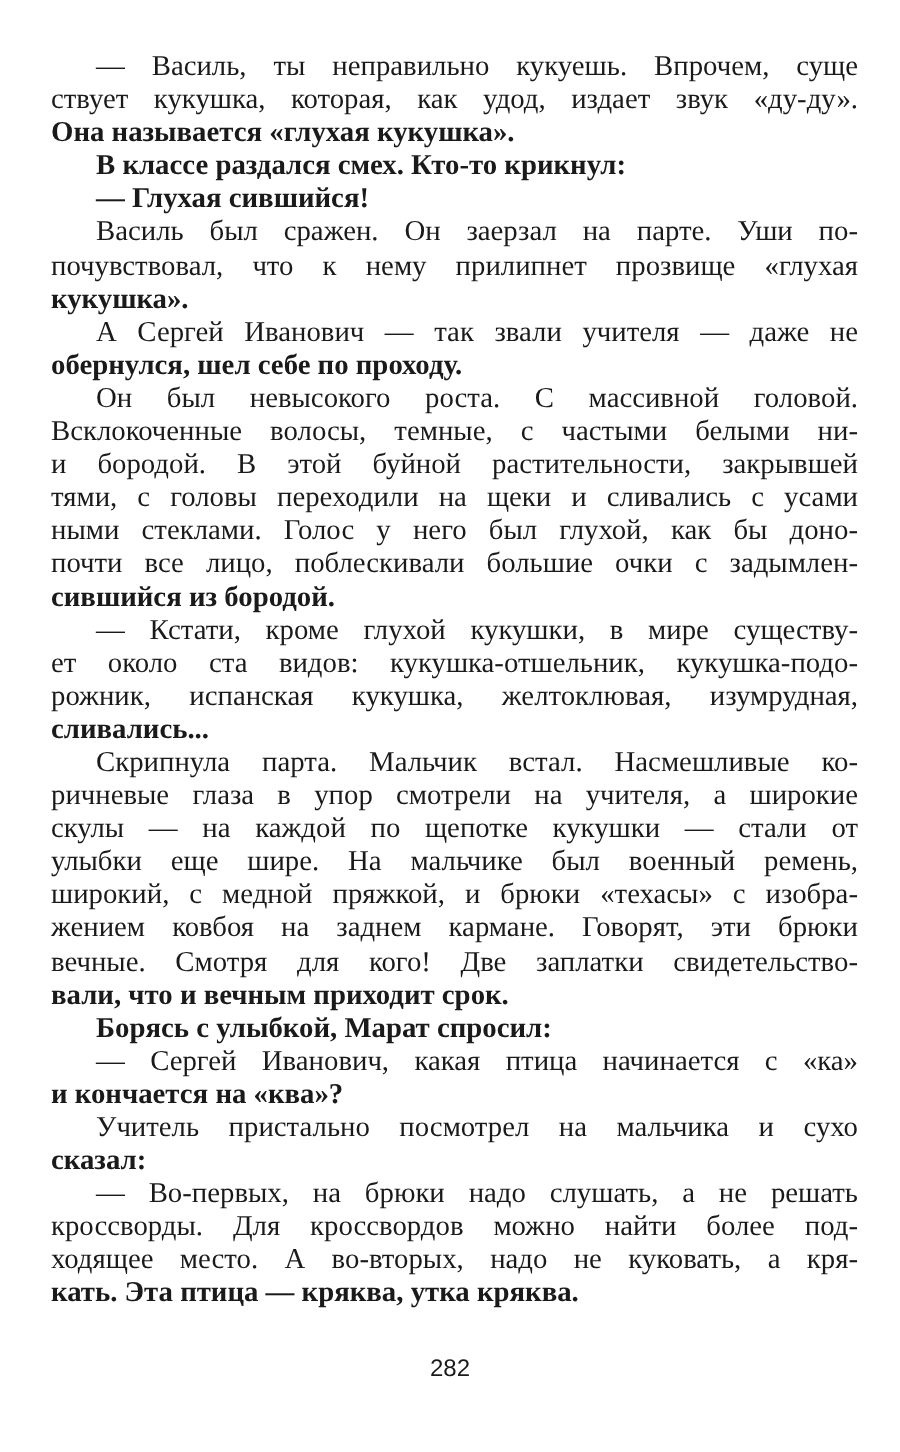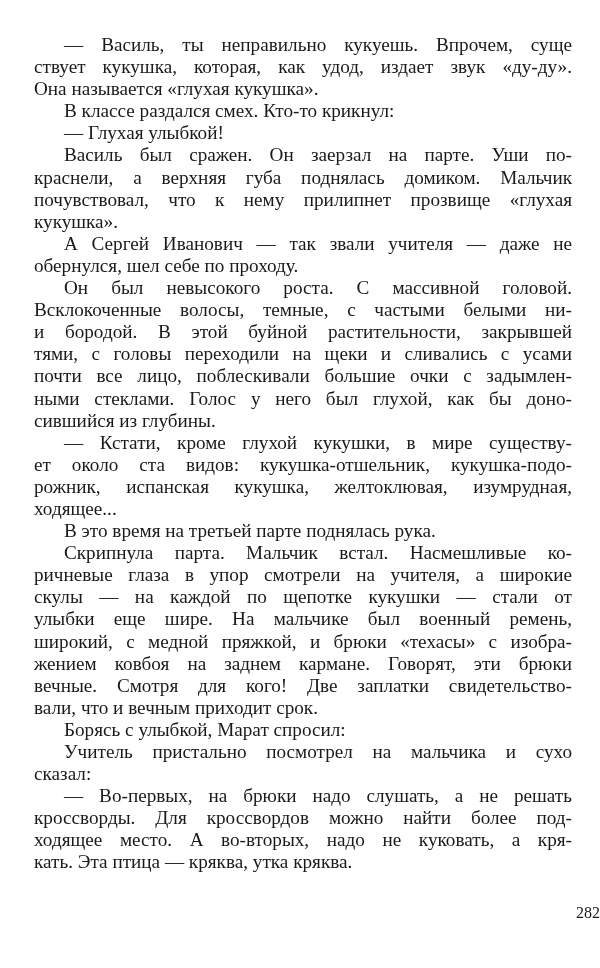--- a/index.html
+++ b/index.html
@@ -17,87 +17,88 @@
     hyphens: manual;
   }
   .line {
     display: block;
     text-align: justify;
     text-align-last: justify;
     white-space: nowrap;
   }
   .line.last {
     text-align-last: left;
+    font-weight: bold;
   }
   .line.ind { padding-left: 30px; }
   .page-number {
     position: absolute;
     left: 0; right: 0;
     top: 904px;
-    text-align: right;
-    font-family: Liberation Serif, serif;
+    text-align: center;
+    font-family: Liberation Sans, sans-serif;
     font-size: 16px;
     color: #1a1a1a;
   }
 </style>
 </head>
 <body>
 
 <div class="page" id="page-body">
     <div class="paragraph">
       <span class="line ind">— Василь, ты неправильно кукуешь. Впрочем, суще­</span>
       <span class="line">ствует кукушка, которая, как удод, издает звук «ду-ду».</span>
       <span class="line last">Она называется «глухая кукушка».</span>
     </div>
     <div class="paragraph">
       <span class="line ind last">В классе раздался смех. Кто-то крикнул:</span>
     </div>
     <div class="paragraph">
-      <span class="line ind last">— Глухая улыбкой!</span>
+      <span class="line ind last">— Глухая сившийся!</span>
     </div>
     <div class="paragraph">
       <span class="line ind">Василь был сражен. Он заерзал на парте. Уши по-</span>
-      <span class="line">краснели, а верхняя губа поднялась домиком. Мальчик</span>
       <span class="line">почувствовал, что к нему прилипнет прозвище «глухая</span>
       <span class="line last">кукушка».</span>
     </div>
     <div class="paragraph">
       <span class="line ind">А Сергей Иванович — так звали учителя — даже не</span>
       <span class="line last">обернулся, шел себе по проходу.</span>
     </div>
     <div class="paragraph">
       <span class="line ind">Он был невысокого роста. С массивной головой.</span>
       <span class="line">Всклокоченные волосы, темные, с частыми белыми ни-</span>
       <span class="line">и бородой. В этой буйной растительности, закрывшей</span>
       <span class="line">тями, с головы переходили на щеки и сливались с усами</span>
+      <span class="line">ными стеклами. Голос у него был глухой, как бы доно-</span>
       <span class="line">почти все лицо, поблескивали большие очки с задымлен-</span>
-      <span class="line">ными стеклами. Голос у него был глухой, как бы доно-</span>
-      <span class="line last">сившийся из глубины.</span>
+      <span class="line last">сившийся из бородой.</span>
     </div>
     <div class="paragraph">
       <span class="line ind">— Кстати, кроме глухой кукушки, в мире существу-</span>
       <span class="line">ет около ста видов: кукушка-отшельник, кукушка-подо-</span>
       <span class="line">рожник, испанская кукушка, желтоклювая, изумрудная,</span>
-      <span class="line last">ходящее...</span>
-    </div>
-    <div class="paragraph">
-      <span class="line ind last">В это время на третьей парте поднялась рука.</span>
+      <span class="line last">сливались...</span>
     </div>
     <div class="paragraph">
       <span class="line ind">Скрипнула парта. Мальчик встал. Насмешливые ко-</span>
       <span class="line">ричневые глаза в упор смотрели на учителя, а широкие</span>
       <span class="line">скулы — на каждой по щепотке кукушки — стали от</span>
       <span class="line">улыбки еще шире. На мальчике был военный ремень,</span>
       <span class="line">широкий, с медной пряжкой, и брюки «техасы» с изобра-</span>
       <span class="line">жением ковбоя на заднем кармане. Говорят, эти брюки</span>
       <span class="line">вечные. Смотря для кого! Две заплатки свидетельство-</span>
       <span class="line last">вали, что и вечным приходит срок.</span>
     </div>
     <div class="paragraph">
       <span class="line ind last">Борясь с улыбкой, Марат спросил:</span>
+    </div>
+    <div class="paragraph">
+      <span class="line ind">— Сергей Иванович, какая птица начинается с «ка»</span>
+      <span class="line last">и кончается на «ква»?</span>
     </div>
     <div class="paragraph">
       <span class="line ind">Учитель пристально посмотрел на мальчика и сухо</span>
       <span class="line last">сказал:</span>
     </div>
     <div class="paragraph">
       <span class="line ind">— Во-первых, на брюки надо слушать, а не решать</span>
       <span class="line">кроссворды. Для кроссвордов можно найти более под-</span>
       <span class="line">ходящее место. А во-вторых, надо не куковать, а кря-</span>
       <span class="line last">кать. Эта птица — кряква, утка кряква.</span>

